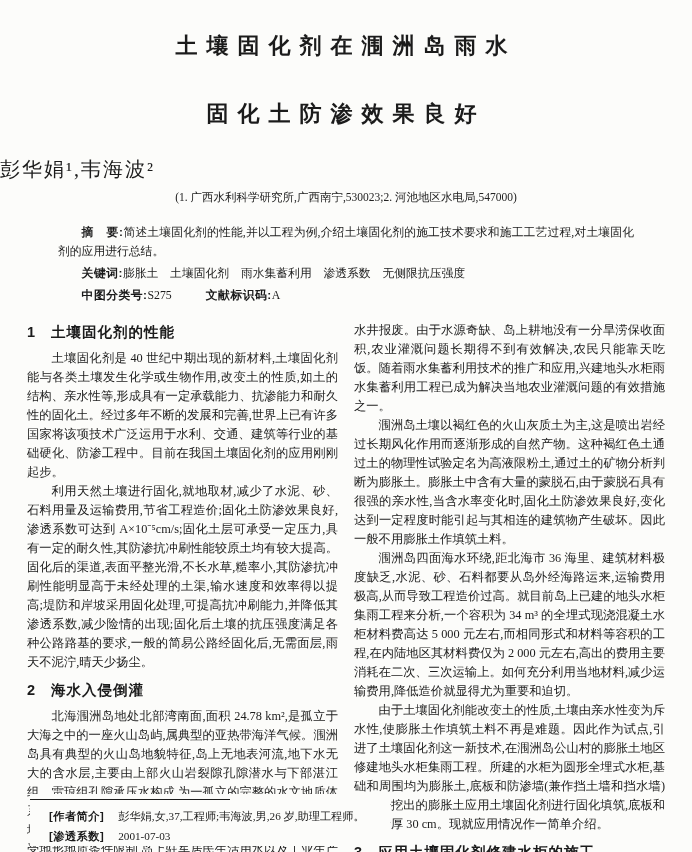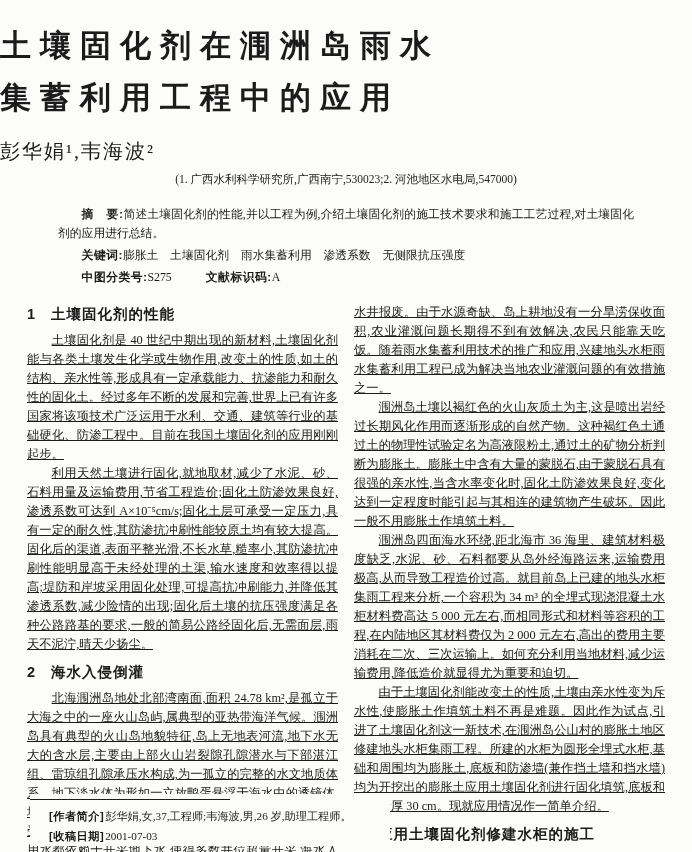--- a/index.html
+++ b/index.html
@@ -7,26 +7,27 @@
     position:relative;
     width:692px;height:852px;
     margin:0 auto;
     background:#fcfcfa;
     color:#1b1b1b;
     overflow:hidden;
     font-family:"Liberation Serif", serif;
   }
   
   .title{
+    text-align:center;
     font-family:"Liberation Serif", serif;
     font-weight:bold;
-    font-size:31px;
+    font-size:22px;
     letter-spacing:9px;
     line-height:52px;
-    margin:0;
+    margin:16px;
   }
   .title.first{margin-top:20px;}
   .authors{
     text-align:left;
     font-size:20px;
     margin-top:14px;
     letter-spacing:2px;
   }
   .affiliation{
     text-align:center;
@@ -57,21 +58,21 @@
     padding:0 27px;
     margin-top:16px;
   }
   .col{
     flex:1 1 0;
     min-width:0;
     font-size:12.3px;
     line-height:19px;
     text-align:justify;
   }
-  .col p{margin:0;text-decoration:underline;}
+  .col p{margin:0;}
   .col p.indent{text-indent:2em;}
   .sec-heading{
     display:flex;
     align-items:baseline;
     gap:15px;
     font-family:"Liberation Sans", sans-serif;
     font-weight:bold;
     font-size:14.5px;
     margin:9px 0 7px 0;
     letter-spacing:1px;
@@ -87,29 +88,29 @@
     padding-top:5px;
     font-size:11.2px;
     line-height:20px;
   }
   .footnote .rule{
     width:200px;
     border-top:1.5px solid #1b1b1b;
     margin:0 0 6px 0;
   }
   .footnote p{margin:0;padding-left:12px;}
-  .footnote .blabel{margin-right:1px;padding-left:7px;}
+  .footnote .blabel{margin-right:14px;padding-left:7px;}
 </style>
 </head>
 <body>
 
 <div class="page">
 
   <h1 class="title first">土壤固化剂在涠洲岛雨水</h1>
-  <h1 class="title">集蓄利用工程中的应用</h1>
+  <h1 class="title">固化土防渗效果良好</h1>
 
   <div class="authors">彭华娟¹,韦海波²</div>
   <div class="affiliation">(1. 广西水利科学研究所,广西南宁,530023;2. 河池地区水电局,547000)</div>
 
   <div class="meta-block">
     <p class="lead"><span class="blabel">摘　要:</span><span>简述土壤固化剂的性能,并以工程为例,介绍土壤固化剂的施工技术要求和施工工艺过程,对土壤固化剂的应用进行总结。</span></p>
     <p class="kw"><span class="blabel">关键词:</span><span>膨胀土　土壤固化剂　雨水集蓄利用　渗透系数　无侧限抗压强度</span></p>
     <p class="clc"><span class="blabel">中图分类号:</span><span>S275</span><span class="gap"></span><span class="blabel">文献标识码:</span><span>A</span></p>
   </div>
 
@@ -139,16 +140,16 @@
         <span>应用土壤固化剂修建水柜的施工</span>
       </div>
       <p class="indent">固化剂的针对性很强,为了保证固化土的质量,在施工前,</p>
     </div>
 
   </div>
 
   <div class="footnote">
     <div class="rule"></div>
     <p><span class="blabel">[作者简介]</span><span>彭华娟,女,37,工程师;韦海波,男,26 岁,助理工程师。</span></p>
-    <p><span class="blabel">[收稿日期]</span><span>2001-07-03</span></p>
+    <p><span class="blabel">[渗透系数]</span><span>2001-07-03</span></p>
   </div>
 
 </div>
 
 </body></html>

